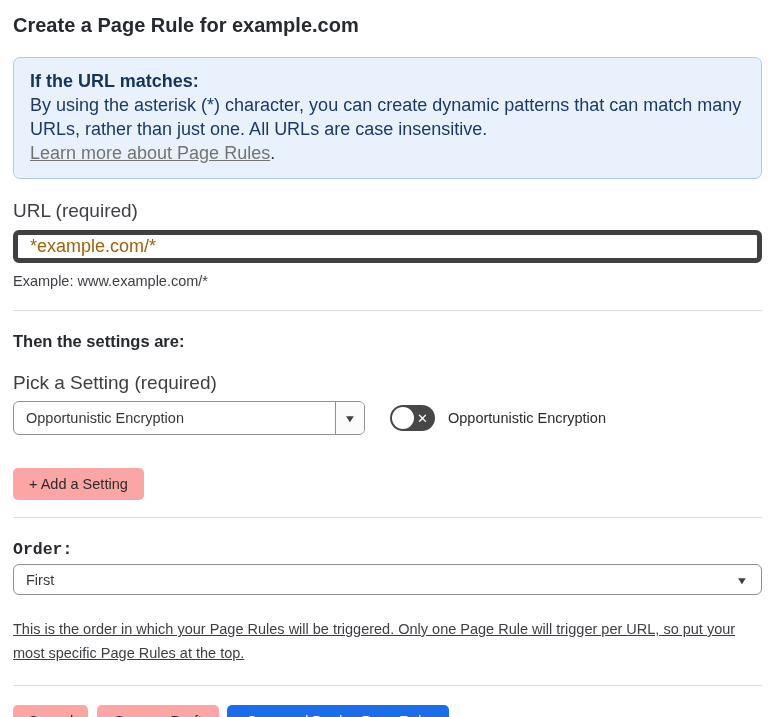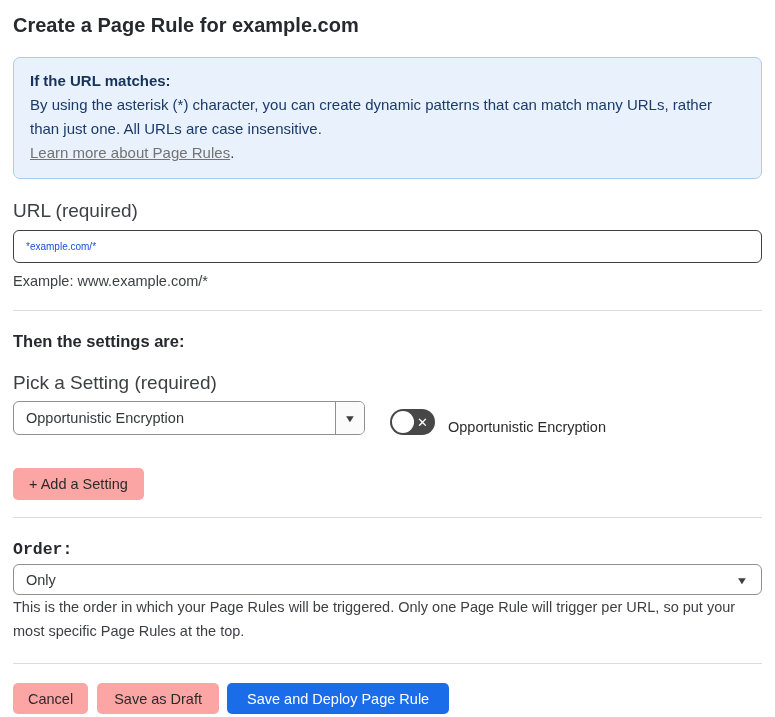--- a/index.html
+++ b/index.html
@@ -19,46 +19,46 @@
     color: #26292e;
   }
 
   .info-box {
     margin-top: 19px;
     background: #e9f2fc;
     border: 1px solid #a9cdf0;
     border-radius: 7px;
     padding: 11px 16px 13px 16px;
     color: #1b3a6b;
-    font-size: 15px;
+    font-size: 18px;
     line-height: 24px;
   }
   .info-box .info-heading { font-weight: 700; color: #16335c; }
   .info-box a.info-link {
     color: #737373;
     text-decoration: underline;
     cursor: pointer;
   }
 
   .field-label {
     display: block;
     margin-top: 21px;
     font-size: 19px;
     color: #3d3f44;
   }
 
   .text-input {
     margin-top: 8px;
     width: 100%;
     height: 33px;
-    border: 1px solid #404040;
+    border: 5px solid #404040;
     border-radius: 6px;
     padding: 0 12px;
-    font-size: 10px;
-    color: #1d4ed8;
+    font-size: 18px;
+    color: #a16207;
     font-family: inherit;
     outline: none;
     background: #fff;
   }
 
   .helper-text {
     margin: 6px 0 0 0;
     font-size: 14.5px;
     color: #3d3f44;
     line-height: 24px;
@@ -74,21 +74,21 @@
     margin: 21px 0 0 0;
     font-size: 16.5px;
     font-weight: 700;
     color: #26292e;
   }
   h2.section-heading.order { margin-top: 22px; font-family: Liberation Mono, monospace; }
 
   .setting-row {
     margin-top: 7px;
     display: flex;
-    align-items: flex-end;
+    align-items: center;
   }
 
   .dropdown-widget {
     display: flex;
     width: 352px;
     height: 34px;
     border: 1px solid #8f8f8f;
     border-radius: 6px;
     overflow: hidden;
     background: #fff;
@@ -178,22 +178,23 @@
     cursor: pointer;
   }
   .select-box .arrow-glyph {
     position: absolute;
     right: 14px;
     top: 50%;
     transform: translateY(-50%) scaleX(1.3);
   }
 
   .order-helper {
-    margin-top: 0;
+    margin-top: 22px;
     max-width: 748px;
+    text-decoration: underline;
   }
 
   .divider.pre-footer { margin-top: 20px; }
 
   .footer-actions {
     margin-top: 19px;
     display: flex;
     align-items: center;
   }
   .btn-cancel { padding: 0 15px; }
@@ -244,21 +245,21 @@
   </div>
 
   <button class="btn btn-gray btn-add">+ Add a Setting</button>
 
   <hr class="divider">
 
   <h2 class="section-heading order">Order:</h2>
 
 
   <div class="select-box">
-    <span>Only</span>
+    <span>First</span>
     <span class="arrow-glyph">▼</span>
   </div>
 
   <p class="helper-text order-helper">This is the order in which your Page Rules will be triggered. Only one Page Rule will trigger per URL, so put your most specific Page Rules at the top.</p>
 
   <hr class="divider pre-footer">
 
   <div class="footer-actions">
     <button class="btn btn-gray btn-cancel">Cancel</button>
     <button class="btn btn-gray btn-draft">Save as Draft</button>

